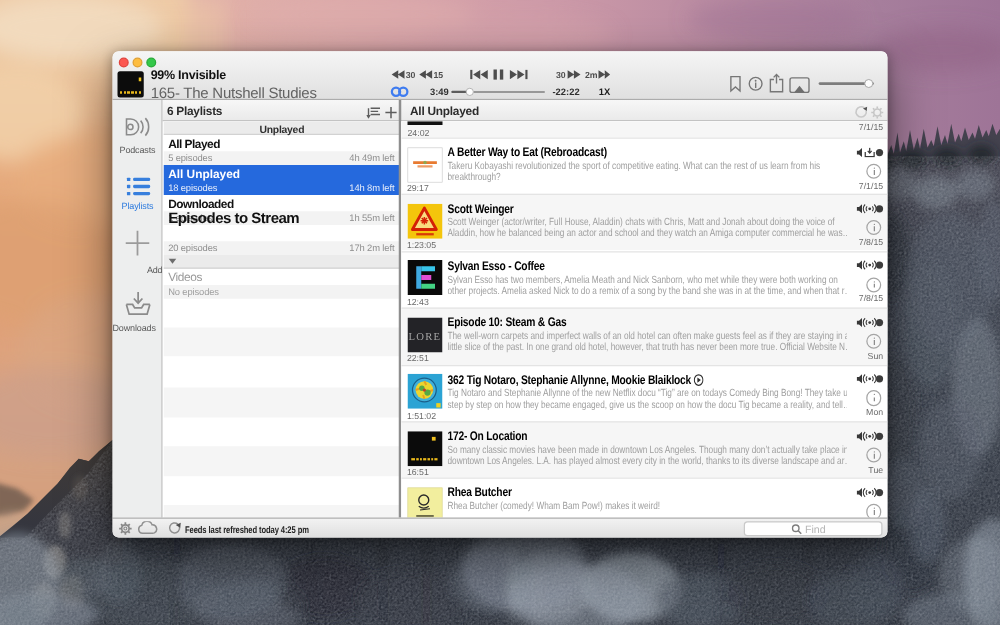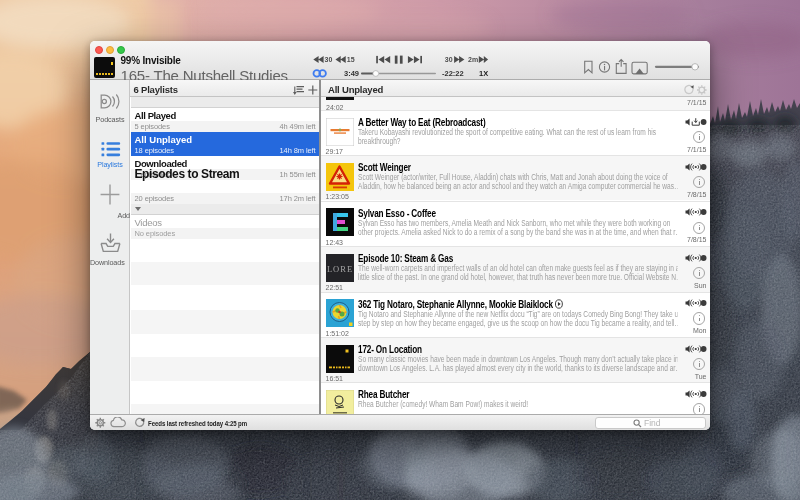--- a/index.html
+++ b/index.html
@@ -172,21 +172,21 @@
 </svg>
 <div id="win">
 <div class="abs" id="toolbar"></div>
 <div class="abs tl" style="left:4.6px;background:#fc5852;border:.5px solid #e0443e"></div>
 <div class="abs tl" style="left:16.3px;background:#fdbd40;border:.5px solid #e0a034"></div>
 <div class="abs tl" style="left:27.3px;background:#34c84a;border:.5px solid #28aa38"></div>
 <div class="abs" style="left:4px;top:15.5px;width:21px;height:21px;background:#0c0c0c;border-radius:2px"></div>
 <div class="abs" style="left:20.5px;top:21px;width:2.6px;height:2.6px;background:#f2c51f"></div>
 <div class="abs" style="left:6px;top:31.8px;width:17px;height:1.8px;background:repeating-linear-gradient(90deg,#e8b81c 0,#e8b81c 2px,#0c0c0c 2px,#0c0c0c 3px)"></div>
 <div class="t" style="left:30.5px;top:14.2px;font-size:10px;font-weight:bold;color:#111;letter-spacing:-.2px">99% Invisible</div>
-<div class="t" style="left:30.5px;top:25.8px;font-size:15px;color:#636363;letter-spacing:-.2px">165- The Nutshell Studies</div>
+<div class="t" style="left:30.5px;top:25.8px;font-size:12px;color:#636363;letter-spacing:-.2px">165- The Nutshell Studies</div>
 <svg class="abs" style="left:218px;top:13px" width="192" height="25" viewBox="0 0 192 25">
 <g fill="#4d4d4d">
 <path d="M10.6,2.1 V9 L5.3,5.55 Z M15.6,2.1 V9 L10.3,5.55 Z"></path>
 <text x="16.6" y="8.4" font-size="7" font-weight="bold" font-family="Liberation Sans">30</text>
 <path d="M32.7,2.1 V9 L27.4,5.55 Z M37.7,2.1 V9 L32.4,5.55 Z"></path>
 <text x="38.8" y="8.4" font-size="7" font-weight="bold" font-family="Liberation Sans">15</text>
 <rect x="68.2" y="1.9" width="1.7" height="7.4"></rect>
 <path d="M76.2,1.9 V9.3 L70.5,5.6 Z M82.2,1.9 V9.3 L76.5,5.6 Z"></path>
 <rect x="86.8" y="1.6" width="2.7" height="8.1"></rect>
         <rect x="91.9" y="1.6" width="2.7" height="8.1"></rect>
@@ -284,20 +284,21 @@
 <g fill="none" stroke="#8b8b8b" stroke-width="1.25">
 <path d="M1,9.5 L3,16.5 H16 L18,9.5"></path>
 <path d="M1,9.5 H5.5 L7,12 H12 L13.5,9.5 H18"></path>
 <line x1="9.5" y1="0.5" x2="9.5" y2="8"></line>
 <path d="M6.4,5.2 L9.5,8.6 L12.6,5.2"></path>
 </g>
 </svg>
 <div class="t" style="left:0;top:217px;width:24px;text-align:center;font-size:7.2px;color:#5a5a5a;letter-spacing:-.1px">Downloads</div>
 <div class="abs" id="plist">
 <div class="abs" style="left:0;top:0;width:189px;height:10.5px;background:#ebebeb;border-bottom:1px solid #d2d2d2;box-sizing:border-box"></div>
+<div class="t" style="left:0;top:1px;width:189px;text-align:center;font-size:8.3px;font-weight:bold;color:#2e2e2e;letter-spacing:-.2px">Unplayed</div>
 <div class="abs" style="left:0;top:24px;width:189px;height:10.5px;background:#f3f3f3"></div>
 <div class="t" style="left:3.5px;top:12.6px;font-size:9.5px;font-weight:bold;color:#111;letter-spacing:-.4px">All Played</div>
 <div class="t" style="left:3.5px;top:25px;font-size:7.5px;color:#8e8e8e;letter-spacing:-.1px">5 episodes</div>
 <div class="t" style="right:4.5px;top:25px;font-size:7.5px;color:#8e8e8e;letter-spacing:-.1px">4h 49m left</div>
 <div class="abs" style="left:0;top:34.5px;width:189px;height:24px;background:#2569dd"></div>
 <div class="t" style="left:3.5px;top:36.6px;font-size:9.5px;font-weight:bold;color:#fff">All Unplayed</div>
 <div class="t" style="left:3.5px;top:49px;font-size:7.5px;color:#e8eefb;letter-spacing:-.1px">18 episodes</div>
 <div class="t" style="right:4.5px;top:49px;font-size:7.5px;color:#e8eefb;letter-spacing:-.1px">14h 8m left</div>
 <div class="abs" style="left:0;top:72px;width:189px;height:10.5px;background:#f3f3f3"></div>
 <div class="t" style="left:3.5px;top:60.6px;font-size:9.5px;font-weight:bold;color:#111;letter-spacing:-.4px">Downloaded</div>

